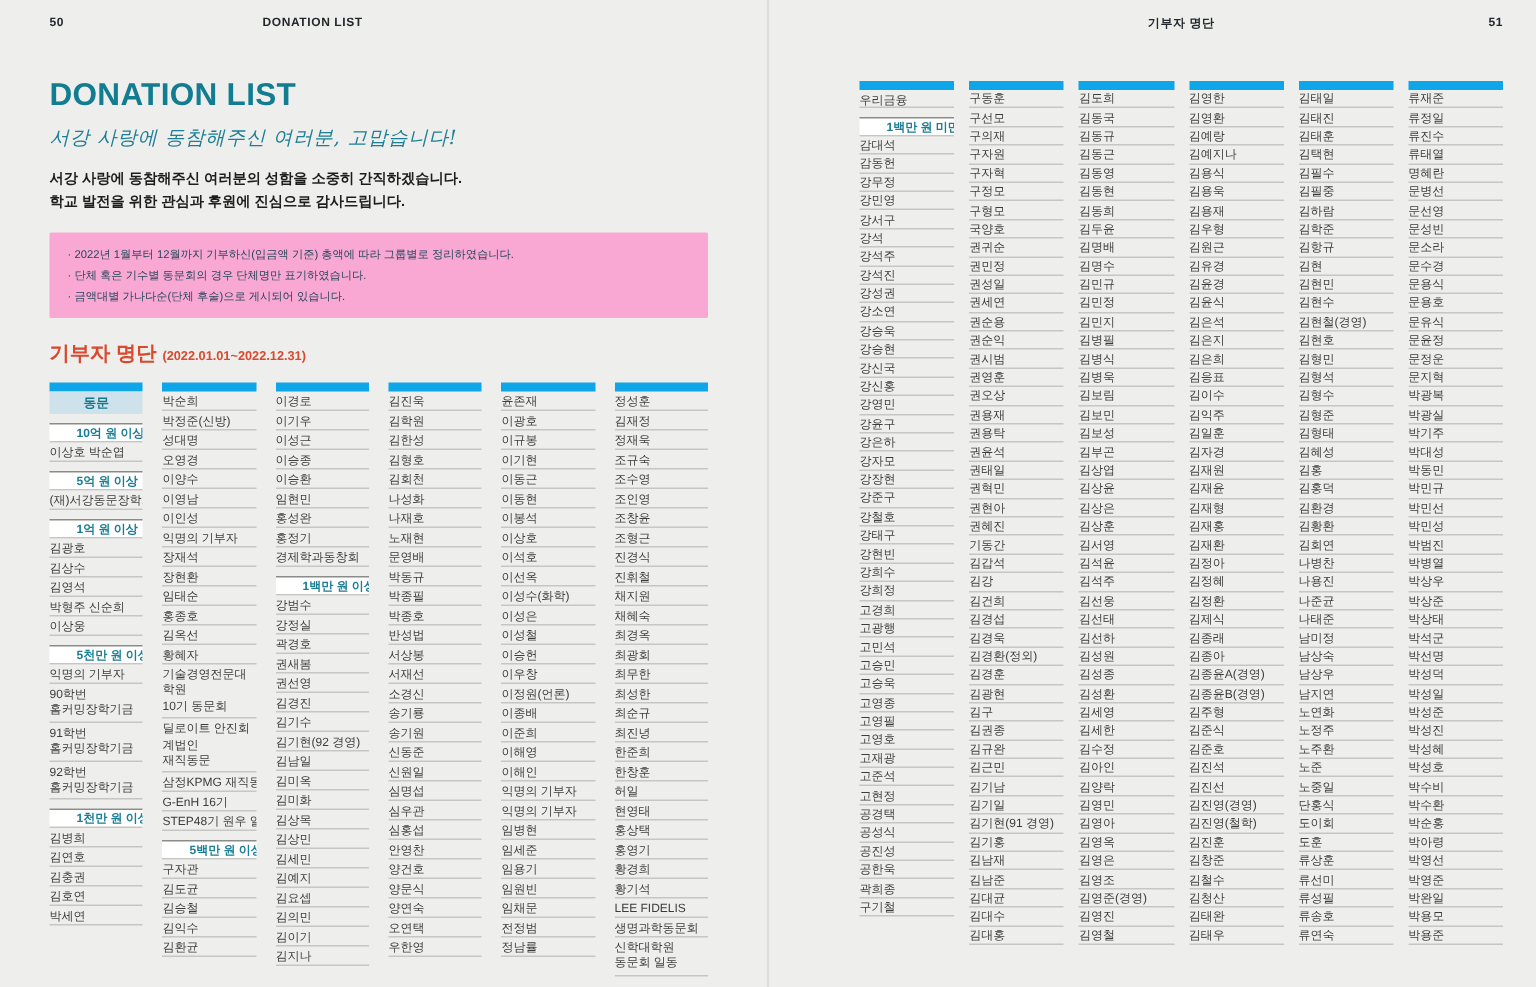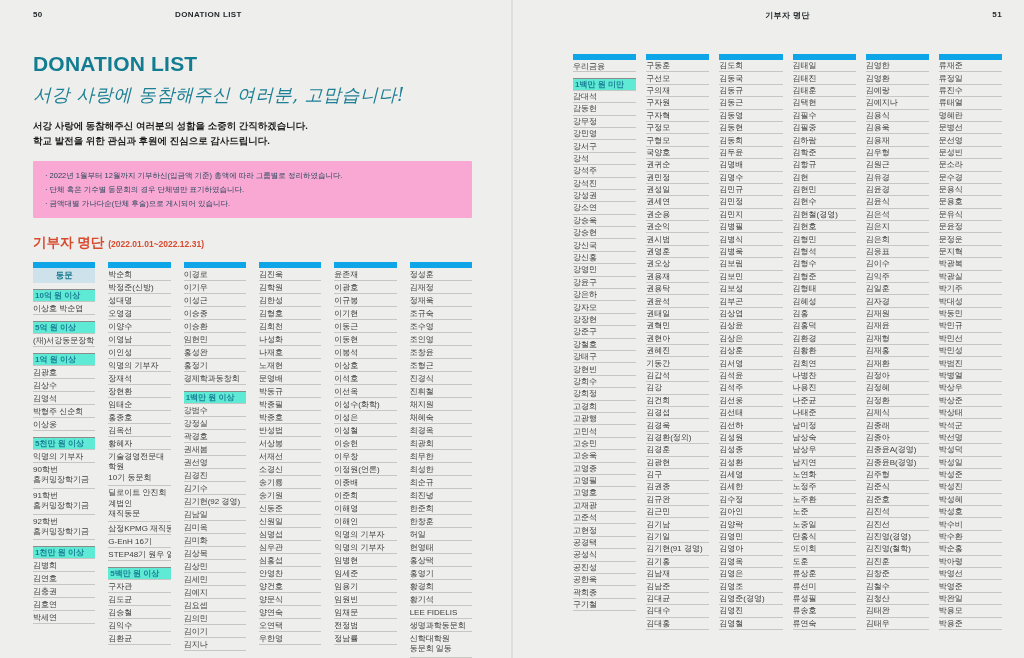--- a/index.html
+++ b/index.html
@@ -16,42 +16,42 @@
   .page{position:absolute;top:0;height:658px;box-sizing:border-box;}
   .page.left{left:0;width:512px;padding:10px 40px 0 33px;}
   .page.right{left:512px;width:512px;padding:10px 22px 0 61px;}
 
   .pg-header{position:relative;height:12px;font-size:8px;font-weight:bold;color:#23282d;letter-spacing:.4px;}
   .page.left .run-head{position:absolute;left:142px;top:0;}
   .page.right .run-head{position:absolute;left:0;right:0;text-align:center;top:0;}
   .page.right .pg-num{position:absolute;right:0;top:0;}
 
   h1.doc-title{margin:30px 0 0 0;font-size:21px;font-weight:800;color:#127c91;letter-spacing:.2px;}
-  .subtitle{margin-top:7px;font-size:18px;color:#1c7f94;
+  .subtitle{margin-top:7px;font-size:13px;color:#1c7f94;
     font-family:"DejaVu Serif","Liberation Serif",serif;font-style:italic;letter-spacing:.5px;}
   .intro{margin-top:11px;font-size:9.5px;font-weight:bold;line-height:1.6;color:#1d1d1b;}
   .notes{margin-top:13px;background:#f9a8d4;padding:8px 12px 7px 12px;border-radius:1px;}
   .notes .note-line{font-size:7.5px;line-height:1.85;color:#27455a;}
   .notes .note-line::before{content:"· ";}
   .section-head{margin-top:15px;}
   .section-title{font-size:13.5px;font-weight:800;color:#d8492e;}
   .section-period{font-size:8.5px;font-weight:bold;color:#d8492e;margin-left:4px;}
 
   .cols{display:flex;margin-top:10px;}
   .page.left .cols{gap:13px;}
   .page.right .cols{gap:10px;margin-top:32px;}
   .col{flex:1;min-width:0;border-top:6px solid #0ea5e9;}
 
   .block + .block{margin-top:6px;}
   .cell{box-sizing:border-box;font-size:8px;color:#3c3c3a;
     display:flex;align-items:center;height:13px;
     border-bottom:1px solid #c6c6c3;white-space:nowrap;overflow:hidden;}
   .page.right .cell{height:12.4px;}
   .cell.name2{height:auto;padding:2px 0 2px 0;line-height:1.3;white-space:pre-line;display:block;}
-  .cell.badge{background:#5eead4;color:#1a7e95;font-weight:bold;padding-left:2px;
+  .cell.badge{background:#ffffff;color:#1a7e95;font-weight:bold;padding-left:18px;
     border-top:1px solid #8b8b89;}
   .block:first-child .cell.badge{border-top:none;}
   .cell.group{background:#cde2eb;color:#17798e;font-weight:bold;justify-content:center;
     height:15px;border-bottom:none;font-size:8.5px;}
 </style>
 </head>
 <body>
 
 <div class="spread">
 
@@ -443,20 +443,70 @@
             <div class="cell name">김영옥</div>
             <div class="cell name">김영은</div>
             <div class="cell name">김영조</div>
             <div class="cell name">김영준(경영)</div>
             <div class="cell name">김영진</div>
             <div class="cell name">김영철</div>
           </div>
         </div>
       <div class="col">
           <div class="block">
+            <div class="cell name">김영한</div>
+            <div class="cell name">김영환</div>
+            <div class="cell name">김예랑</div>
+            <div class="cell name">김예지나</div>
+            <div class="cell name">김용식</div>
+            <div class="cell name">김용욱</div>
+            <div class="cell name">김용재</div>
+            <div class="cell name">김우형</div>
+            <div class="cell name">김원근</div>
+            <div class="cell name">김유경</div>
+            <div class="cell name">김윤경</div>
+            <div class="cell name">김윤식</div>
+            <div class="cell name">김은석</div>
+            <div class="cell name">김은지</div>
+            <div class="cell name">김은희</div>
+            <div class="cell name">김응표</div>
+            <div class="cell name">김이수</div>
+            <div class="cell name">김익주</div>
+            <div class="cell name">김일훈</div>
+            <div class="cell name">김자경</div>
+            <div class="cell name">김재원</div>
+            <div class="cell name">김재윤</div>
+            <div class="cell name">김재형</div>
+            <div class="cell name">김재홍</div>
+            <div class="cell name">김재환</div>
+            <div class="cell name">김정아</div>
+            <div class="cell name">김정혜</div>
+            <div class="cell name">김정환</div>
+            <div class="cell name">김제식</div>
+            <div class="cell name">김종래</div>
+            <div class="cell name">김종아</div>
+            <div class="cell name">김종윤A(경영)</div>
+            <div class="cell name">김종윤B(경영)</div>
+            <div class="cell name">김주형</div>
+            <div class="cell name">김준식</div>
+            <div class="cell name">김준호</div>
+            <div class="cell name">김진석</div>
+            <div class="cell name">김진선</div>
+            <div class="cell name">김진영(경영)</div>
+            <div class="cell name">김진영(철학)</div>
+            <div class="cell name">김진훈</div>
+            <div class="cell name">김창준</div>
+            <div class="cell name">김철수</div>
+            <div class="cell name">김청산</div>
+            <div class="cell name">김태완</div>
+            <div class="cell name">김태우</div>
+          </div>
+        </div>
+      <div class="col">
+          <div class="block">
             <div class="cell name">김태일</div>
             <div class="cell name">김태진</div>
             <div class="cell name">김태훈</div>
             <div class="cell name">김택현</div>
             <div class="cell name">김필수</div>
             <div class="cell name">김필중</div>
             <div class="cell name">김하람</div>
             <div class="cell name">김학준</div>
             <div class="cell name">김항규</div>
             <div class="cell name">김현</div>
@@ -493,70 +543,20 @@
             <div class="cell name">도훈</div>
             <div class="cell name">류상훈</div>
             <div class="cell name">류선미</div>
             <div class="cell name">류성필</div>
             <div class="cell name">류송호</div>
             <div class="cell name">류연숙</div>
           </div>
         </div>
       <div class="col">
           <div class="block">
-            <div class="cell name">김영한</div>
-            <div class="cell name">김영환</div>
-            <div class="cell name">김예랑</div>
-            <div class="cell name">김예지나</div>
-            <div class="cell name">김용식</div>
-            <div class="cell name">김용욱</div>
-            <div class="cell name">김용재</div>
-            <div class="cell name">김우형</div>
-            <div class="cell name">김원근</div>
-            <div class="cell name">김유경</div>
-            <div class="cell name">김윤경</div>
-            <div class="cell name">김윤식</div>
-            <div class="cell name">김은석</div>
-            <div class="cell name">김은지</div>
-            <div class="cell name">김은희</div>
-            <div class="cell name">김응표</div>
-            <div class="cell name">김이수</div>
-            <div class="cell name">김익주</div>
-            <div class="cell name">김일훈</div>
-            <div class="cell name">김자경</div>
-            <div class="cell name">김재원</div>
-            <div class="cell name">김재윤</div>
-            <div class="cell name">김재형</div>
-            <div class="cell name">김재홍</div>
-            <div class="cell name">김재환</div>
-            <div class="cell name">김정아</div>
-            <div class="cell name">김정혜</div>
-            <div class="cell name">김정환</div>
-            <div class="cell name">김제식</div>
-            <div class="cell name">김종래</div>
-            <div class="cell name">김종아</div>
-            <div class="cell name">김종윤A(경영)</div>
-            <div class="cell name">김종윤B(경영)</div>
-            <div class="cell name">김주형</div>
-            <div class="cell name">김준식</div>
-            <div class="cell name">김준호</div>
-            <div class="cell name">김진석</div>
-            <div class="cell name">김진선</div>
-            <div class="cell name">김진영(경영)</div>
-            <div class="cell name">김진영(철학)</div>
-            <div class="cell name">김진훈</div>
-            <div class="cell name">김창준</div>
-            <div class="cell name">김철수</div>
-            <div class="cell name">김청산</div>
-            <div class="cell name">김태완</div>
-            <div class="cell name">김태우</div>
-          </div>
-        </div>
-      <div class="col">
-          <div class="block">
             <div class="cell name">류재준</div>
             <div class="cell name">류정일</div>
             <div class="cell name">류진수</div>
             <div class="cell name">류태열</div>
             <div class="cell name">명혜란</div>
             <div class="cell name">문병선</div>
             <div class="cell name">문선영</div>
             <div class="cell name">문성빈</div>
             <div class="cell name">문소라</div>
             <div class="cell name">문수경</div>

